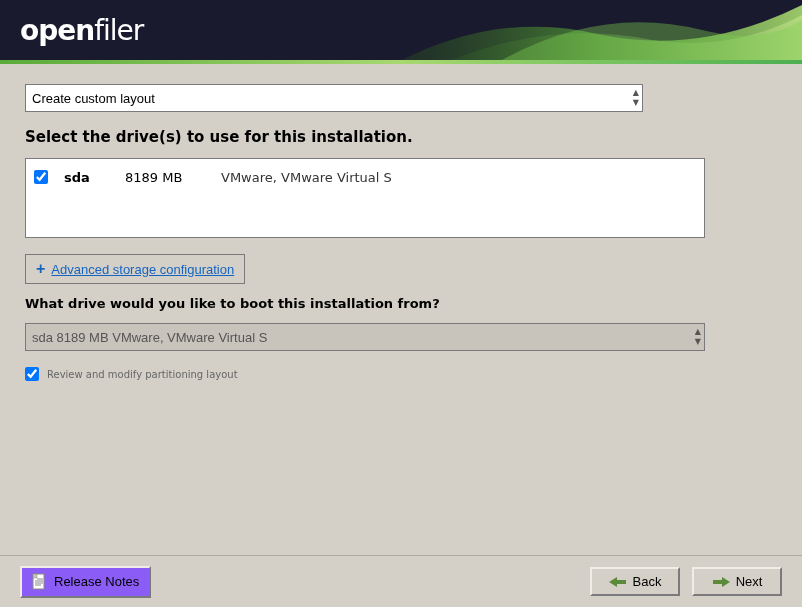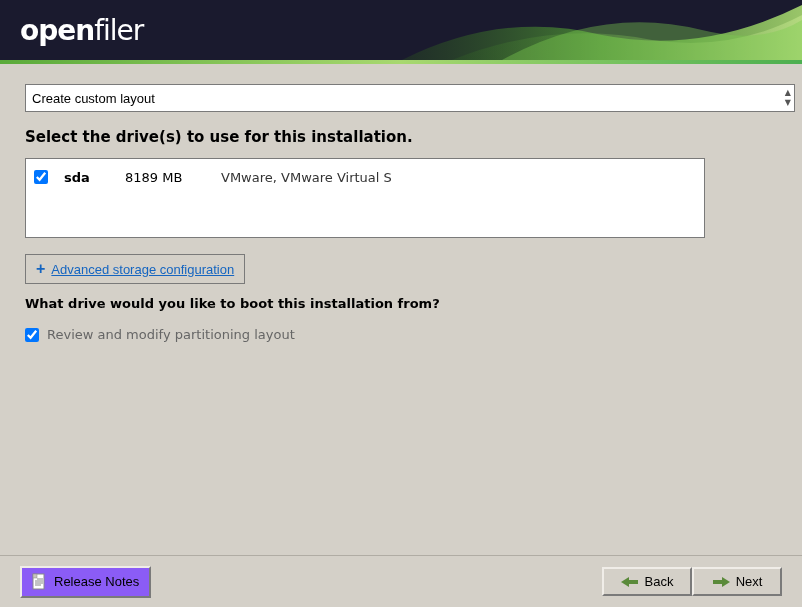--- a/index.html
+++ b/index.html
@@ -63,21 +63,21 @@
       gap: 12px;
     }
 
     .intro-text {
       font-size: 13px;
       line-height: 1.5;
       color: #000;
     }
     .select-container {
       position: relative;
-      width: 770px;
+      width: 618px;
     }
     .select-container select {
       width: 100%;
       height: 28px;
       background: white;
       border: 1px solid #7a7a7a;
       padding: 2px 6px;
       font-size: 13px;
       appearance: none;
       -webkit-appearance: none;
@@ -199,39 +199,39 @@
       gap: 8px;
       margin-top: 4px;
     }
     .review-checkbox {
       width: 14px;
       height: 14px;
       cursor: pointer;
     }
     .review-label {
       color: #666;
-      font-size: 13px;
+      font-size: 10px;
     }
 
     
     .footer {
       height: 52px;
       background: #d4d0c8;
       border-top: 1px solid #b0aca4;
       display: flex;
       align-items: center;
       padding: 0 20px;
       flex-shrink: 0;
     }
     .footer-left {
       flex: 1;
     }
     .footer-right {
       display: flex;
-      gap: 0;
+      gap: 12px;
     }
 
     .footer-btn {
       display: flex;
       align-items: center;
       gap: 6px;
       background: #d4d0c8;
       border: 2px solid;
       border-color: #f0ede8 #7a7a7a #7a7a7a #f0ede8;
       padding: 5px 14px;
@@ -304,20 +304,26 @@
     </div>
   </div>
 
   <button class="advanced-btn">
     <span class="plus-icon">+</span>
     <span class="advanced-label">Advanced storage configuration</span>
   </button>
 
   <div class="boot-question">What drive would you like to boot this installation from?</div>
 
+  <div class="boot-select-container">
+    <select>
+      <option>sda    8189 MB VMware, VMware Virtual S</option>
+    </select>
+    <div class="select-arrow"></div>
+  </div>
 
   <div class="review-row">
     <input type="checkbox" class="review-checkbox" checked="" style="">
     <span class="review-label">Review and modify partitioning layout</span>
   </div>
 
 </div>
 
 <div class="footer">
   <div class="footer-left">

